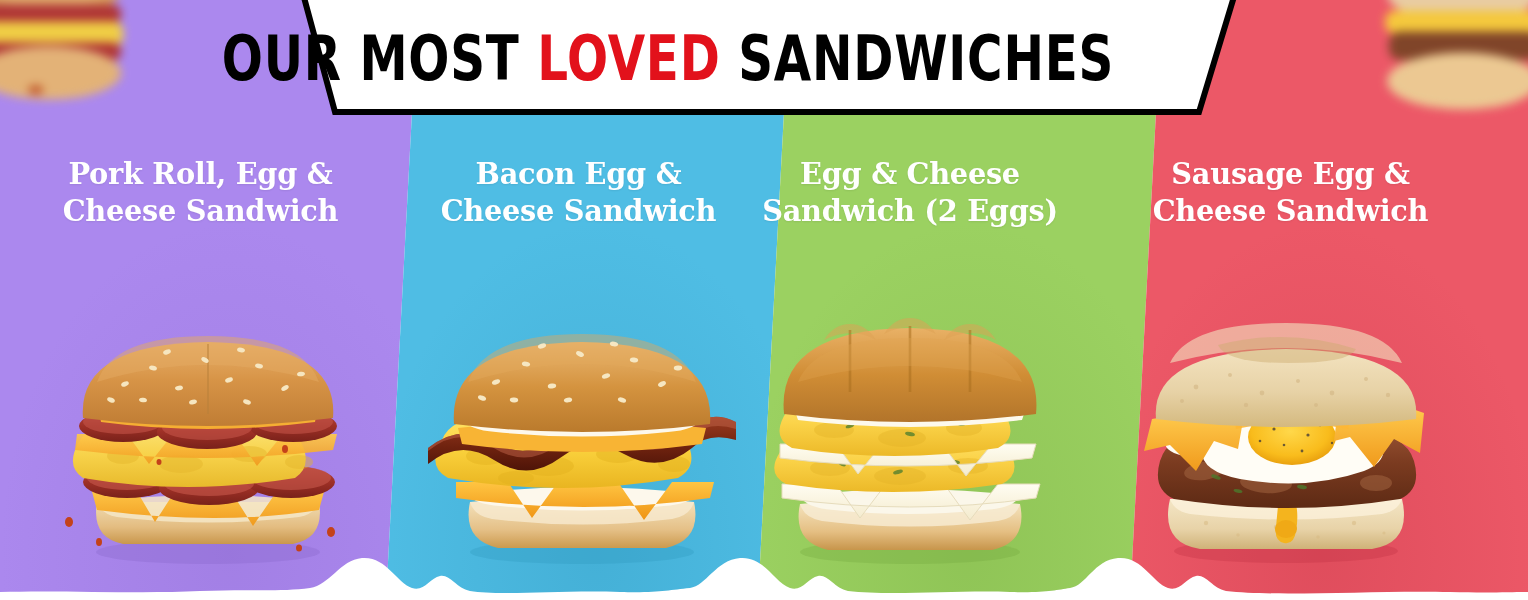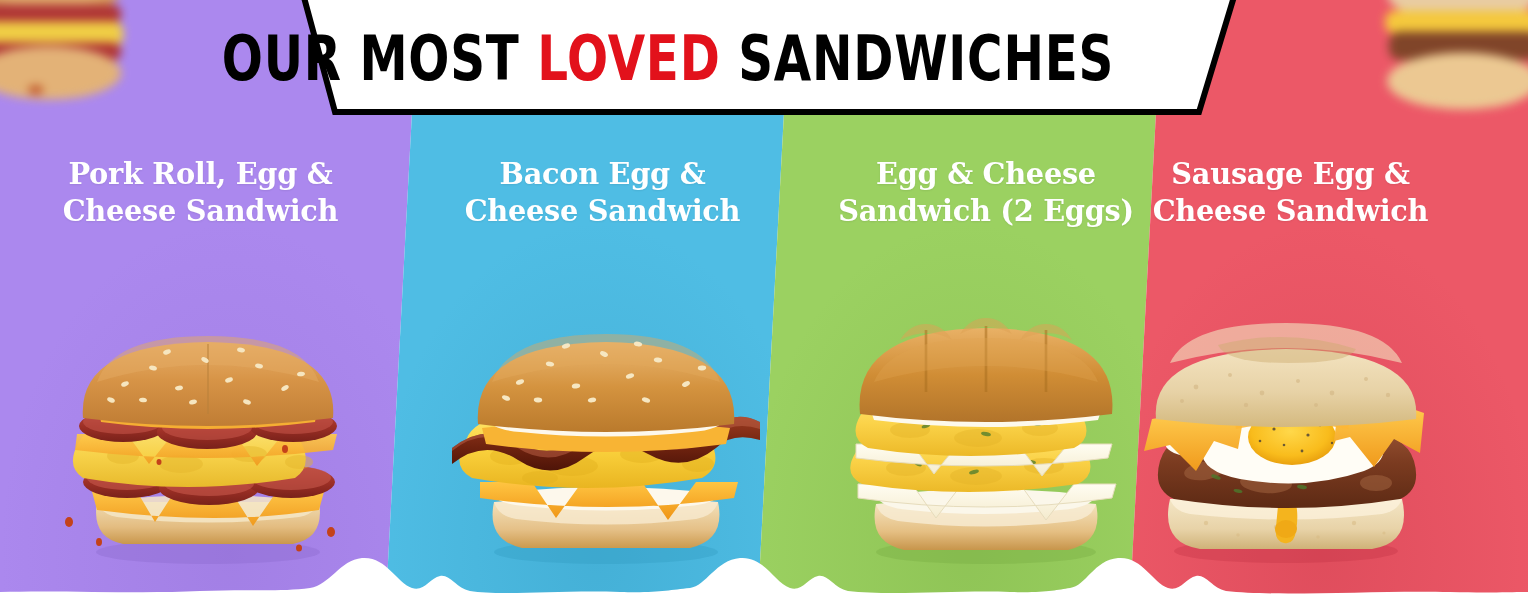--- a/index.html
+++ b/index.html
@@ -267,21 +267,21 @@
             <ellipse cx="46" cy="226" rx="3" ry="4"></ellipse>
             <ellipse cx="278" cy="216" rx="4" ry="5"></ellipse>
             <ellipse cx="246" cy="232" rx="3" ry="3.5"></ellipse>
             <ellipse cx="232" cy="133" rx="3" ry="4"></ellipse>
             <ellipse cx="106" cy="146" rx="2.5" ry="3"></ellipse>
           </g>
         </svg>
       </div>
     </div>
 
-    <div class="col" style="left:412px;width:380px">
+    <div class="col" style="left:388px;width:380px">
       <h2>
         <span>Bacon Egg &amp;</span><br>
         <span>Cheese Sandwich</span>
       </h2>
       <div class="sandwich-wrap" style="left:51%">
         <svg width="320" height="260" viewBox="0 0 320 260">
           <defs>
             <linearGradient id="p2bunTop" x1="0" y1="0" x2="0" y2="1">
               <stop offset="0%" stop-color="#eab772"></stop>
               <stop offset="50%" stop-color="#d4933f"></stop>
@@ -347,21 +347,21 @@
             <ellipse cx="200" cy="94" rx="4.2" ry="2.4" transform="rotate(16 200 94)"></ellipse>
             <ellipse cx="256" cy="62" rx="4.2" ry="2.4" transform="rotate(-4 256 62)"></ellipse>
             <ellipse cx="60" cy="92" rx="4.2" ry="2.4" transform="rotate(20 60 92)"></ellipse>
             <ellipse cx="120" cy="40" rx="4.2" ry="2.4" transform="rotate(-18 120 40)"></ellipse>
             <ellipse cx="192" cy="38" rx="4.2" ry="2.4" transform="rotate(10 192 38)"></ellipse>
           </g>
         </svg>
       </div>
     </div>
 
-    <div class="col" style="left:796px;width:380px">
+    <div class="col" style="left:720px;width:380px">
       <h2>
         <span>Egg &amp; Cheese</span><br>
         <span>Sandwich (2 Eggs)</span>
       </h2>
       <div class="sandwich-wrap" style="left:50%">
         <svg width="320" height="260" viewBox="0 0 320 260">
           <defs>
             <linearGradient id="p3bunTop" x1="0" y1="0" x2="0" y2="1">
               <stop offset="0%" stop-color="#e9b166"></stop>
               <stop offset="50%" stop-color="#d08d35"></stop>

